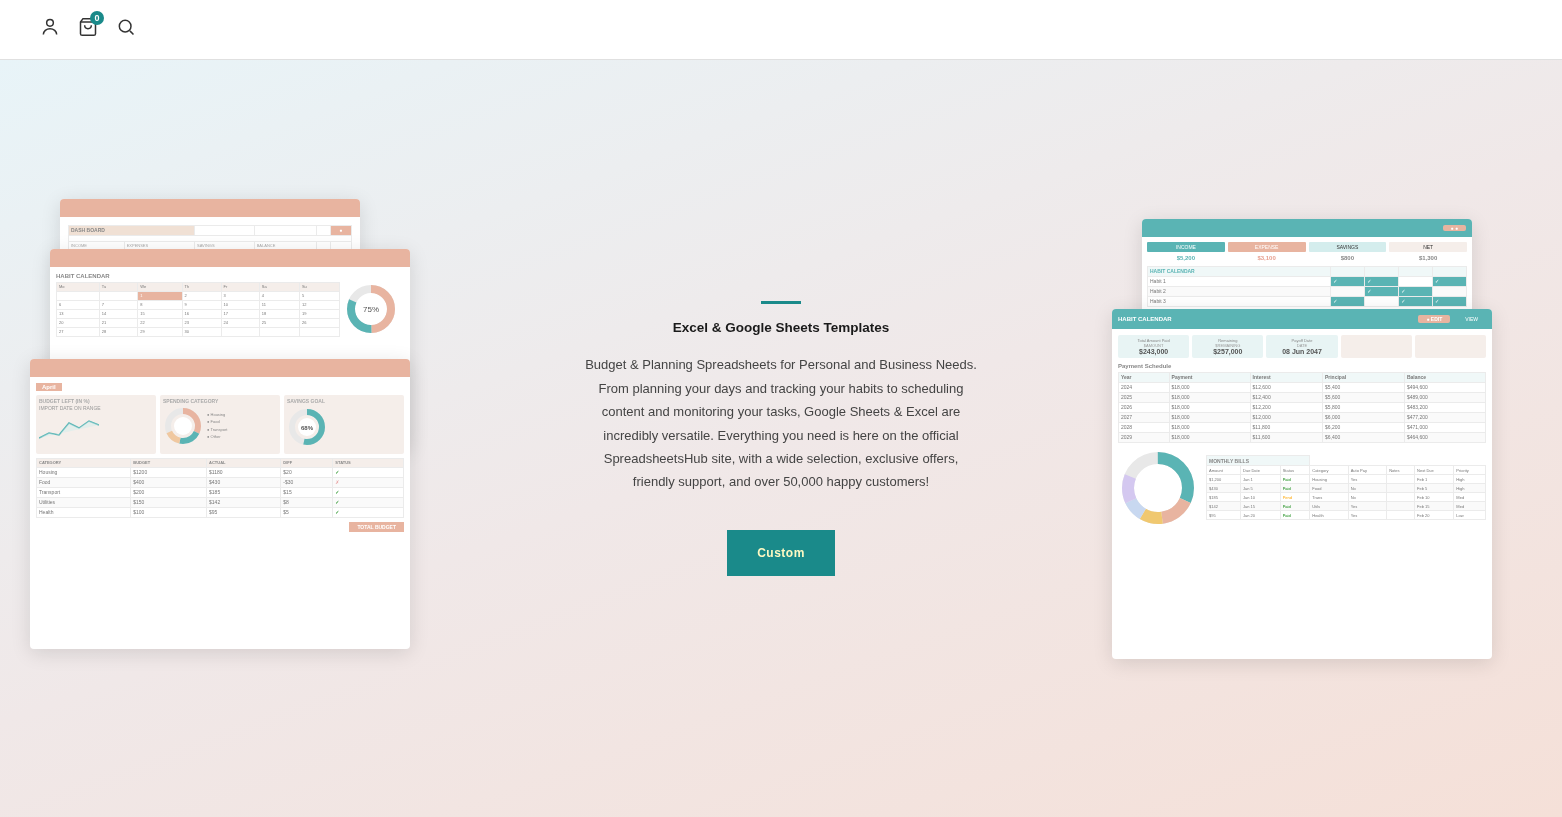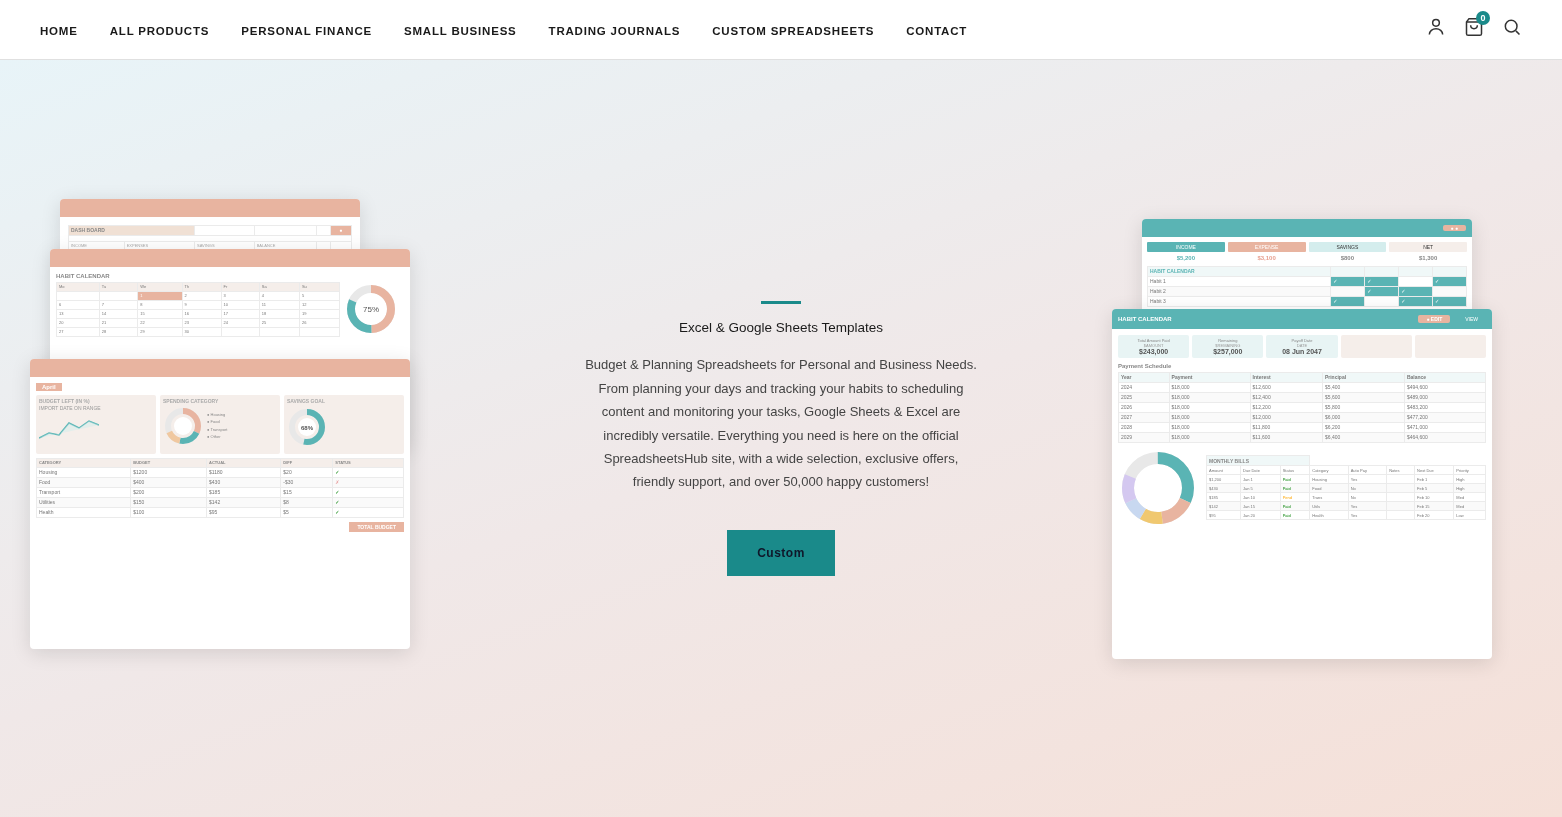--- a/index.html
+++ b/index.html
@@ -109,21 +109,21 @@
       margin-bottom: 16px;
     }
     .hero-divider {
       width: 40px;
       height: 3px;
       background: #1a8a8a;
       margin: 0 auto 16px;
     }
     .hero-subtitle {
       font-size: 13.5px;
-      font-weight: 400;
+      font-weight: 700;
       color: #1a1a1a;
       margin-bottom: 18px;
     }
     .hero-description {
       font-size: 13px;
       color: #444;
       line-height: 1.8;
       margin-bottom: 36px;
     }
     .hero-buttons {
@@ -139,21 +139,21 @@
       font-size: 12px;
       font-weight: 700;
       letter-spacing: 1.5px;
       text-transform: uppercase;
       cursor: pointer;
     }
     .btn-custom {
       padding: 14px 28px;
       border: 2px solid #1a8a8a;
       background: #1a8a8a;
-      color: #0f172a;
+      color: #fef9c3;
       font-size: 12px;
       font-weight: 600;
       letter-spacing: 0.5px;
       cursor: pointer;
     }
 
     
     .left-mockup {
       position: absolute;
       left: 30px;
@@ -237,29 +237,20 @@
     .inner-sheet td {
       border: 0.5px solid #ebebeb;
       padding: 1.5px 2px;
       height: 9px;
     }
   </style>
 </head>
 <body>
 
 <nav>
-  <ul class="nav-links">
-    <li><a href="#">HOME</a></li>
-    <li><a href="#">ALL PRODUCTS</a></li>
-    <li><a href="#">PERSONAL FINANCE</a></li>
-    <li><a href="#">SMALL BUSINESS</a></li>
-    <li><a href="#">TRADING JOURNALS</a></li>
-    <li><a href="#">CUSTOM SPREADSHEETS</a></li>
-    <li><a href="#">CONTACT</a></li>
-  </ul>
   <div class="nav-icons">
     <div class="nav-icon">
       <svg width="20" height="20" viewBox="0 0 24 24" fill="none" stroke="#333" stroke-width="1.8">
         <circle cx="12" cy="7" r="4"></circle>
           <path d="M4 21c0-4 3.6-7 8-7s8 3 8 7"></path>
       </svg>
     </div>
     <div class="nav-icon" style="position:relative;">
       <svg width="20" height="20" viewBox="0 0 24 24" fill="none" stroke="#333" stroke-width="1.8">
         <path d="M6 2L3 6v14a2 2 0 002 2h14a2 2 0 002-2V6l-3-4z"></path>

